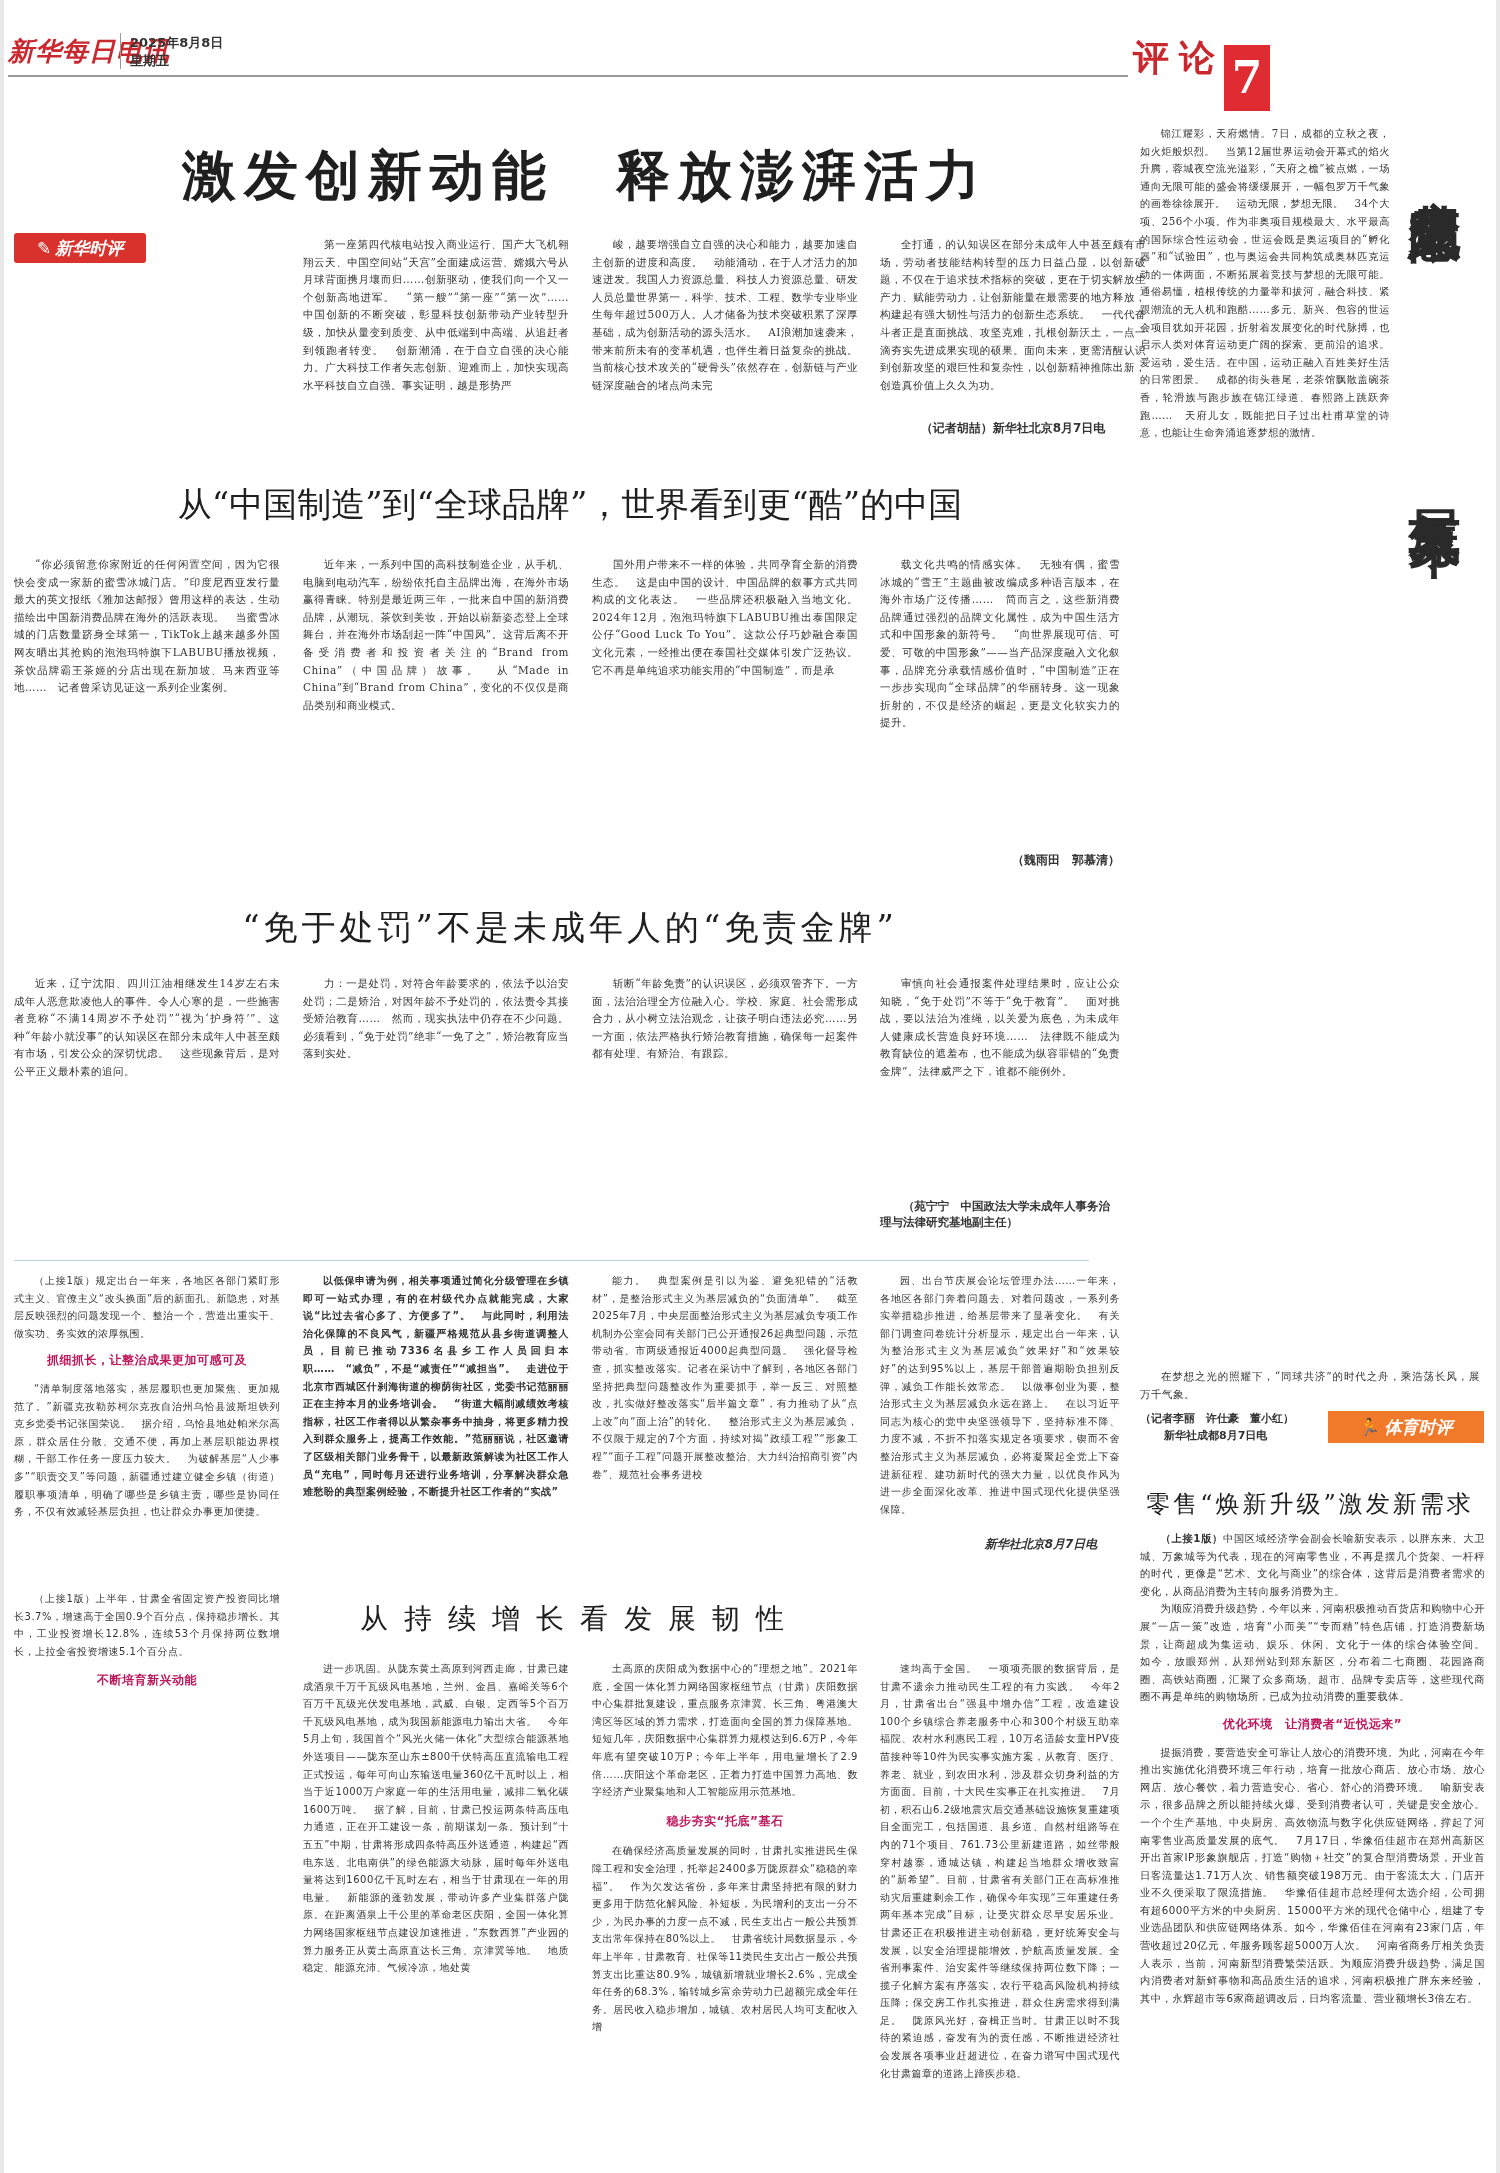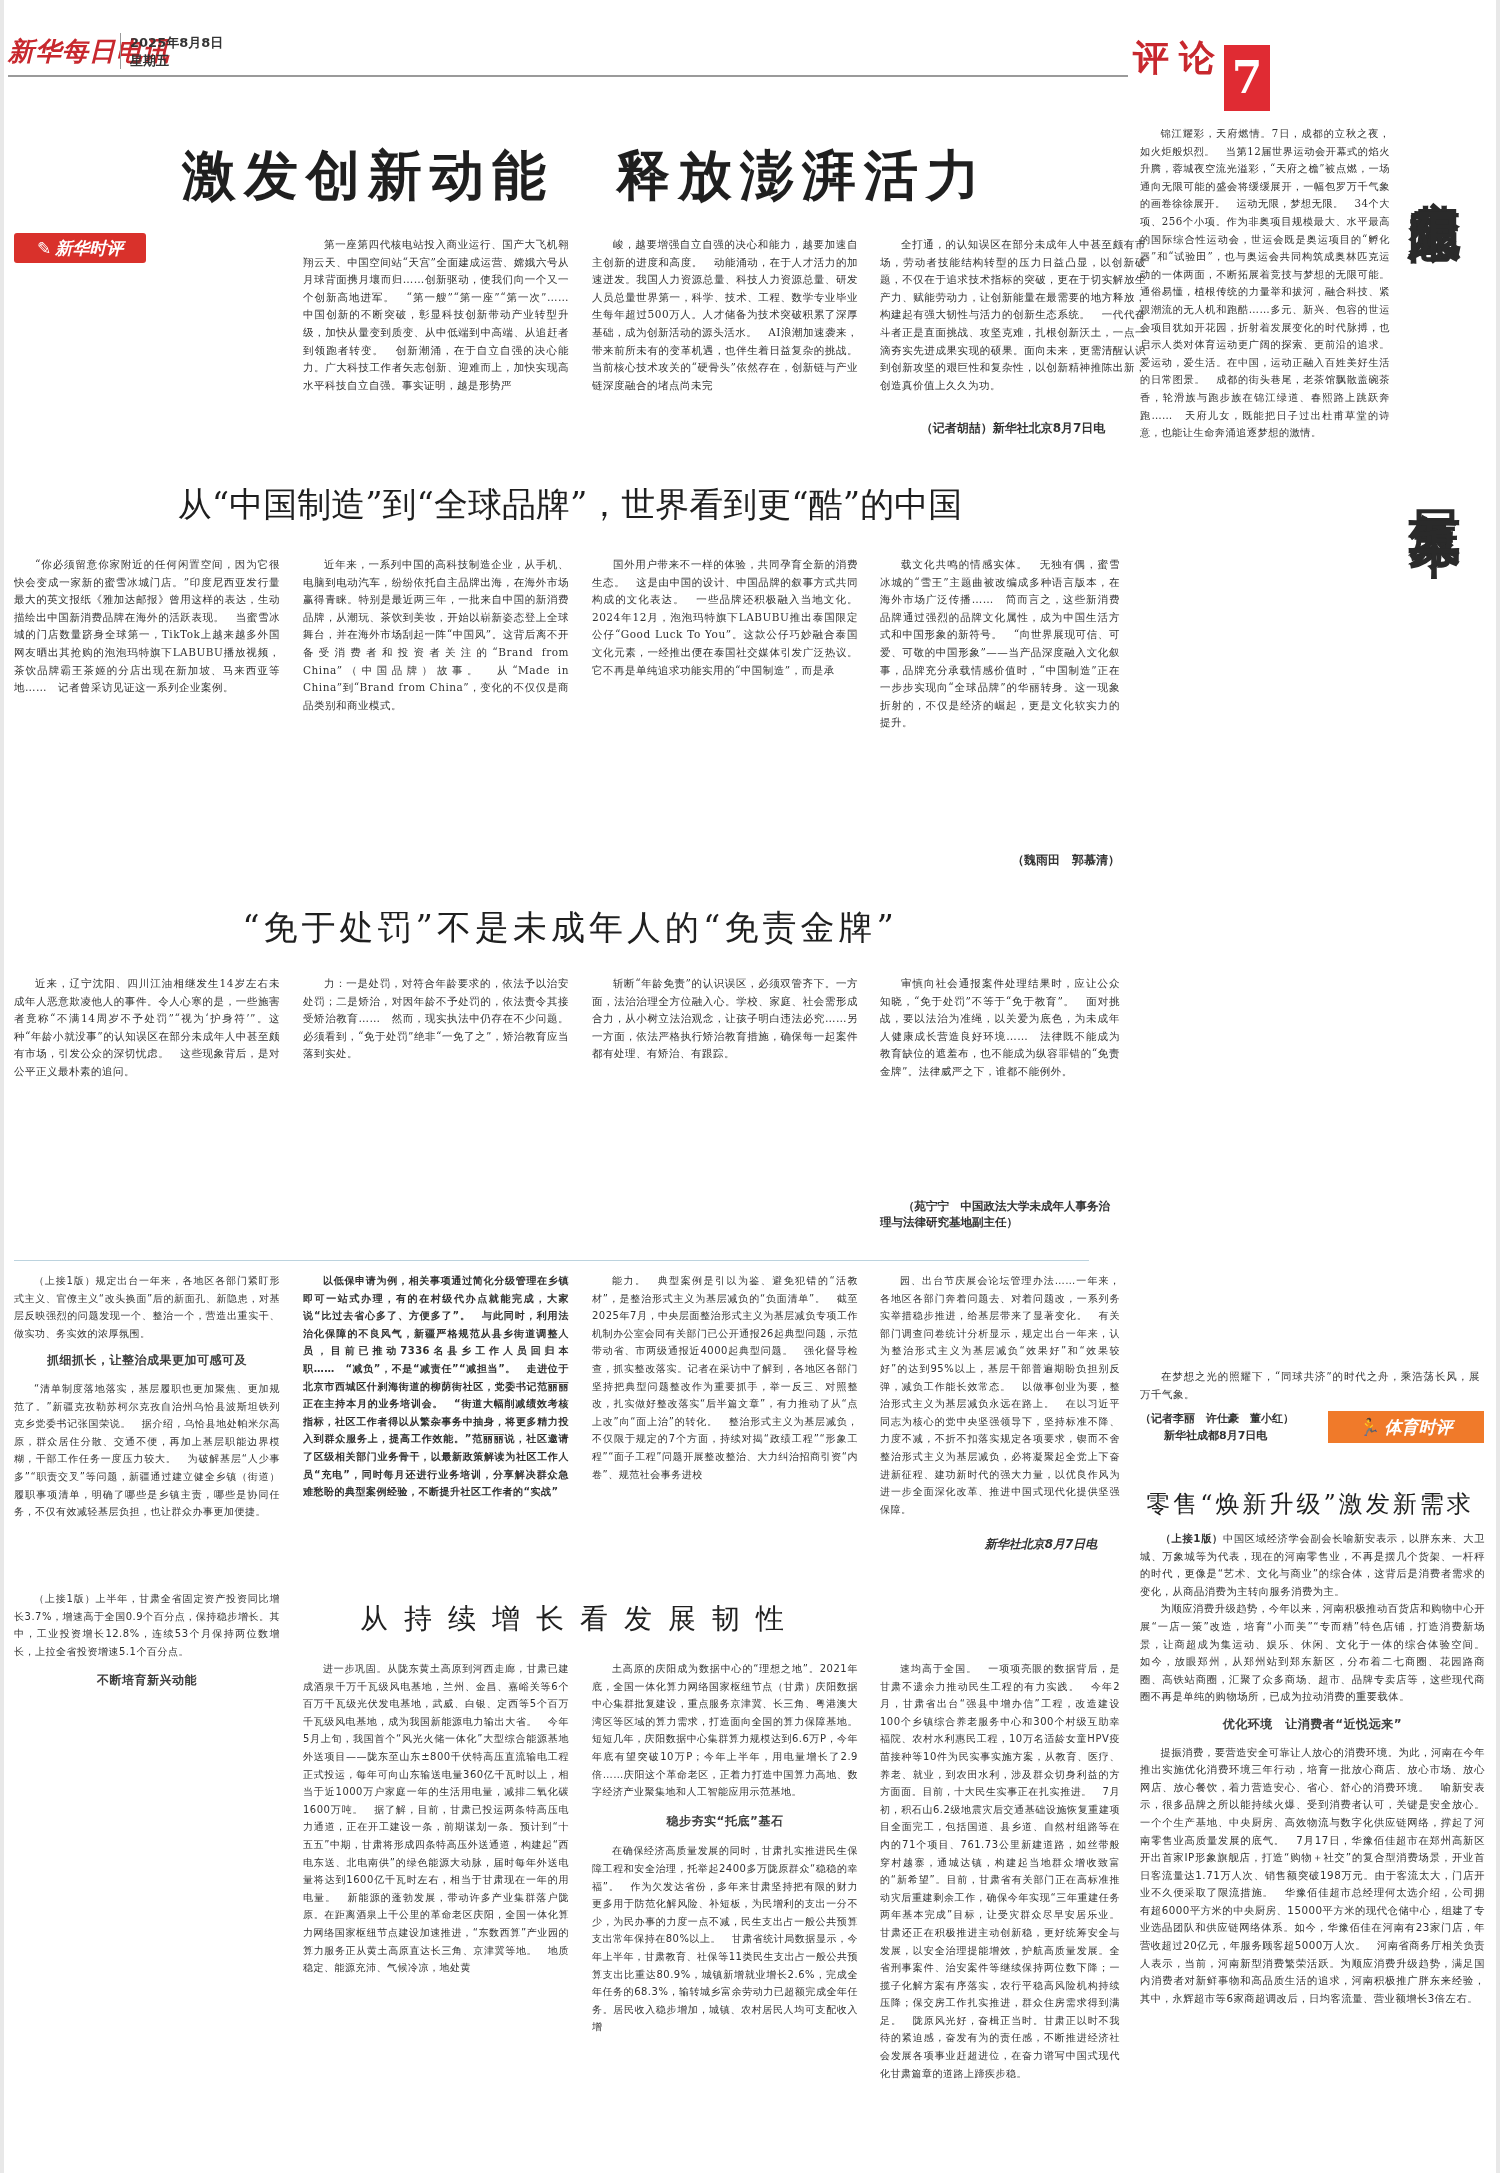--- a/index.html
+++ b/index.html
@@ -18,21 +18,21 @@
 
   .col-text { font-size: 10.5px; line-height: 17.6px; color: #333; text-align: justify; letter-spacing: 0.5px; }
   .col-text p { text-indent: 2em; }
 
   .headline { position: absolute; font-family: "DejaVu Serif", serif; font-weight: bold; color: #1f1f1f; text-align: center; white-space: nowrap; }
 
   .badge { position: absolute; color: #fff; font-family: "DejaVu Sans", sans-serif; font-weight: bold; font-style: italic; text-align: center; }
 
   .rule { position: absolute; background: #bcd3de; }
   .byline { font-family: "DejaVu Sans", sans-serif; font-weight: bold; color: #333; }
-  .sub-head { font-family: "DejaVu Sans", sans-serif; font-weight: bold; color: #404040; text-align: center; }
+  .sub-head { font-family: "DejaVu Sans", sans-serif; font-weight: bold; color: #be185d; text-align: center; }
 
   .vertical-title { position: absolute; left: 1400px; width: 70px; font-family: "DejaVu Serif", serif; font-weight: bold; font-size: 52px; color: #2a2a2a; text-align: center; line-height: 60px; }
   .vertical-title span { display: block; }
 
   .border-left { position: absolute; left: 0; top: 0; width: 4px; height: 2173px; background: #e8e8e8; }
   .border-right { position: absolute; right: 0; top: 0; width: 4px; height: 2173px; background: #e8e8e8; }
 </style>
 </head>
 <body>
 

